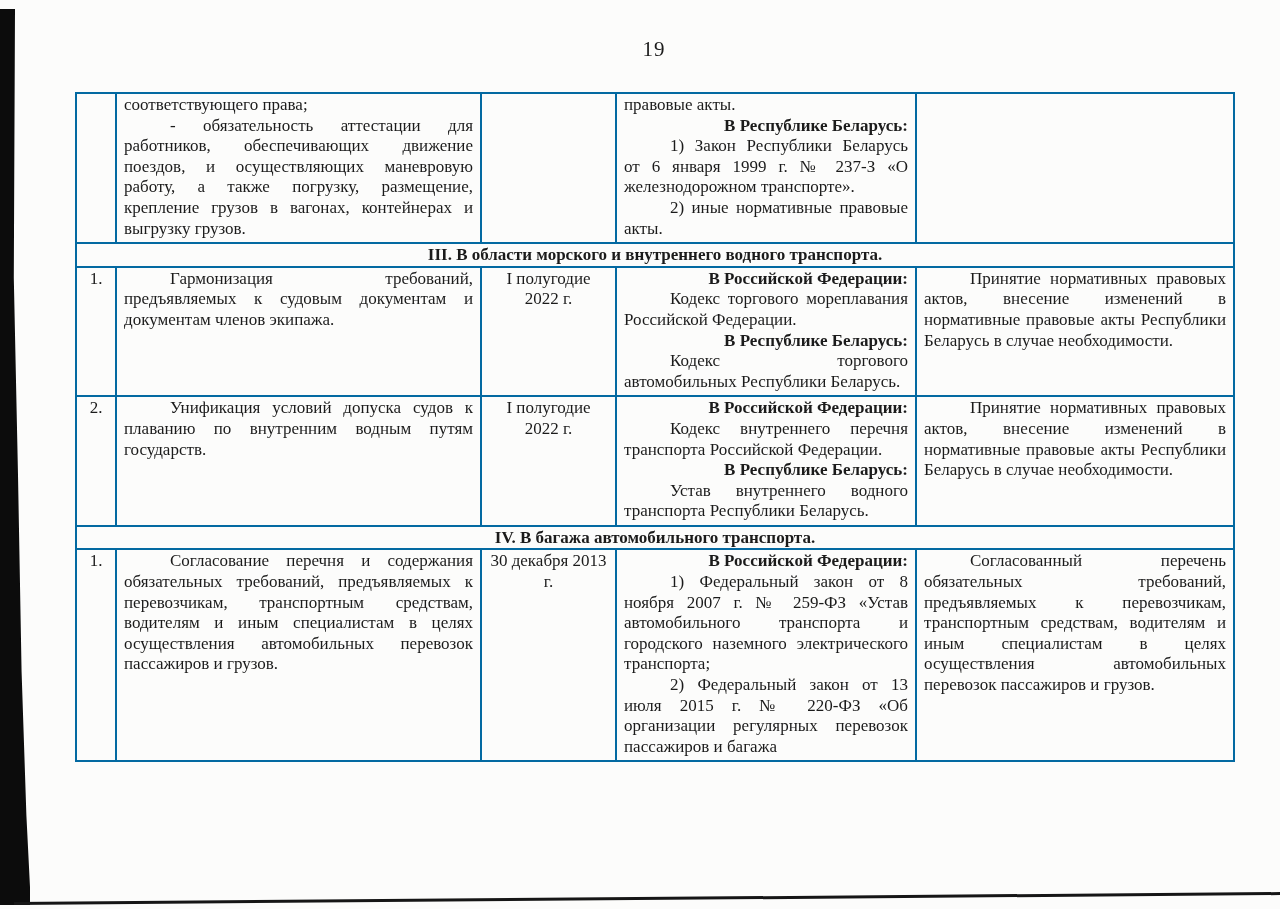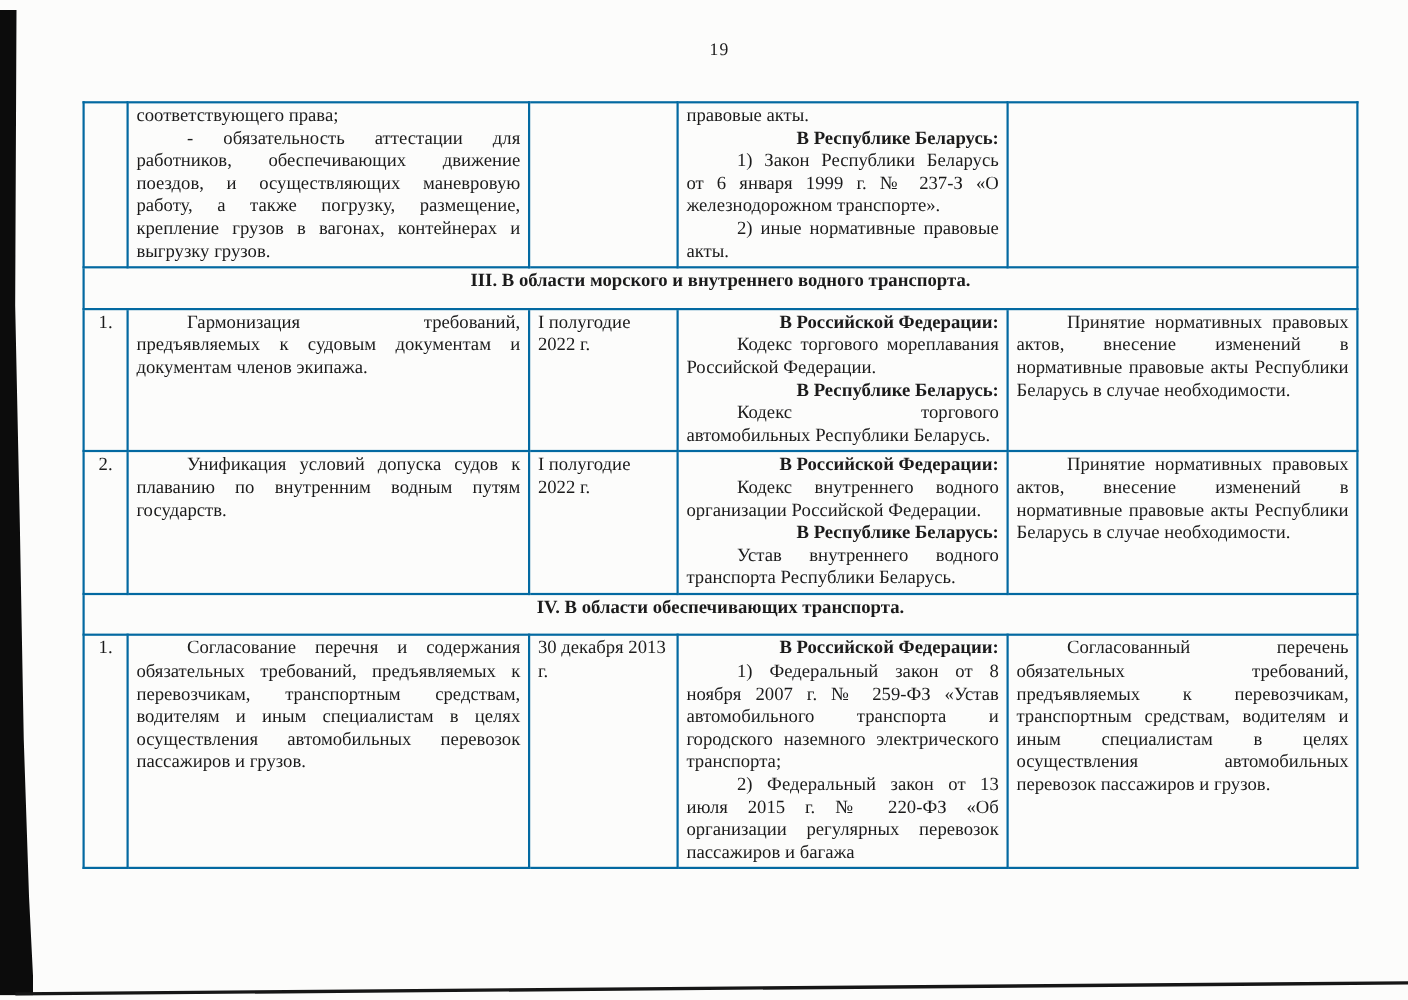--- a/index.html
+++ b/index.html
@@ -7,44 +7,44 @@
     width:1280px; height:909px;
     background:#fcfcfb;
     position:relative;
     overflow:hidden;
     font-family:"Liberation Serif","DejaVu Serif",serif;
     color:#1b1b1b;
     -webkit-font-smoothing:antialiased;
   }
   .page-number {
     position:absolute; top:37px; left:75px; width:1158px;
-    text-align:center; font-size:16px; letter-spacing:1px;
+    text-align:center; font-size:21px; letter-spacing:1px;
   }
   table.plan {
     position:absolute; left:75px; top:92px;
     width:1158px;
     border-collapse:collapse;
     table-layout:fixed;
     font-size:17px; line-height:20.6px;
   }
   table.plan td {
     border:2px solid #0369a1;
     vertical-align:top;
     padding:1px 7px 3px 7px;
     overflow:hidden;
   }
   td.c-num  { text-align:center; padding-left:2px; padding-right:2px; }
-  td.c-date { }
+  td.c-date { text-align:center; }
   p { margin:0; }
   .just { text-align:justify; }
   .ind  { text-indent:46px; }
   .ctr-b { text-align:right; font-weight:bold; }
   tr.section td {
     text-align:center; font-weight:bold;
-    padding:1px 4px 14px 4px;
+    padding:1px 4px 0 4px;
   }
   
   .scan-bar {
     position:absolute; left:0; top:9px; width:30px; height:896px;
     background:#0c0c0c;
     clip-path:polygon(0 0, 50% 0, 46% 30%, 60% 52%, 72% 74%, 88% 90%, 100% 98%, 100% 100%, 0 100%);
   }
   .scan-line {
     position:absolute; left:14px; top:902px; width:1280px; height:3px;
     background:#161616;
@@ -108,31 +108,31 @@
     </tr>
 
     <tr>
       <td class="c-num">2.</td>
       <td>
         <p class="just ind">Унификация условий допуска судов к плаванию по внутренним водным путям государств.</p>
       </td>
       <td class="c-date">I полугодие 2022 г.</td>
       <td>
         <p class="ctr-b">В Российской Федерации:</p>
-        <p class="just ind">Кодекс внутреннего водного организации Российской Федерации.</p>
+        <p class="just ind">Кодекс внутреннего перечня транспорта Российской Федерации.</p>
         <p class="ctr-b">В Республике Беларусь:</p>
         <p class="just ind">Устав внутреннего водного транспорта Республики Беларусь.</p>
       </td>
       <td>
         <p class="just ind">Принятие нормативных правовых актов, внесение изменений в нормативные правовые акты Республики Беларусь в случае необходимости.</p>
       </td>
     </tr>
 
     <tr class="section">
-      <td colspan="5">IV. В области обеспечивающих транспорта.</td>
+      <td colspan="5">IV. В багажа автомобильного транспорта.</td>
     </tr>
 
     <tr>
       <td class="c-num">1.</td>
       <td>
         <p class="just ind">Согласование перечня и содержания обязательных требований, предъявляемых к перевозчикам, транспортным средствам, водителям и иным специалистам в целях осуществления автомобильных перевозок пассажиров и грузов.</p>
       </td>
       <td class="c-date">30 декабря 2013 г.</td>
       <td>
         <p class="ctr-b">В Российской Федерации:</p>

